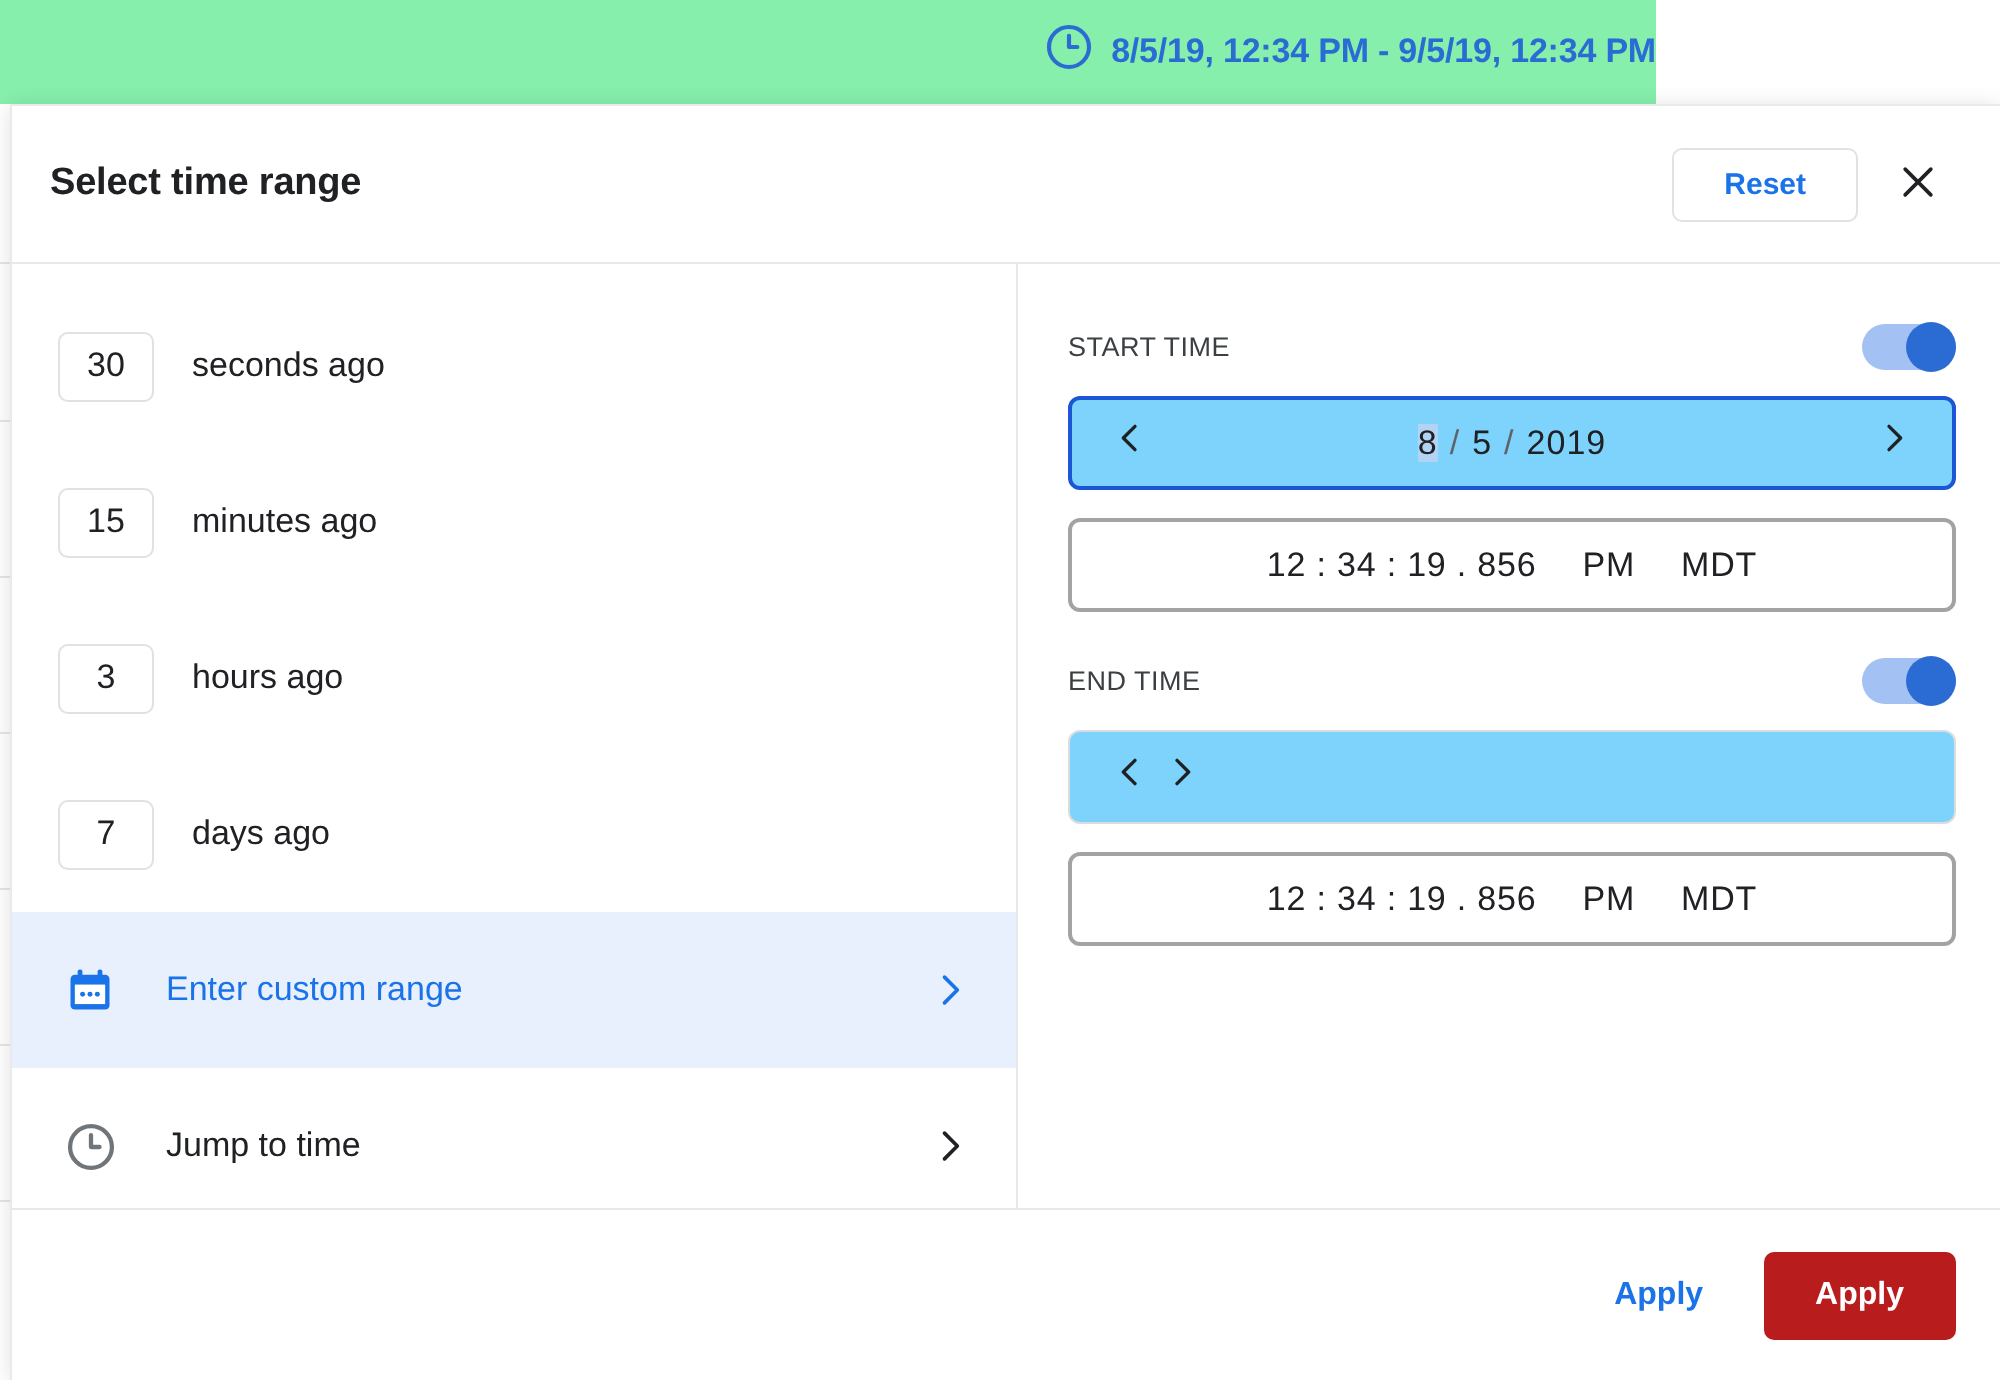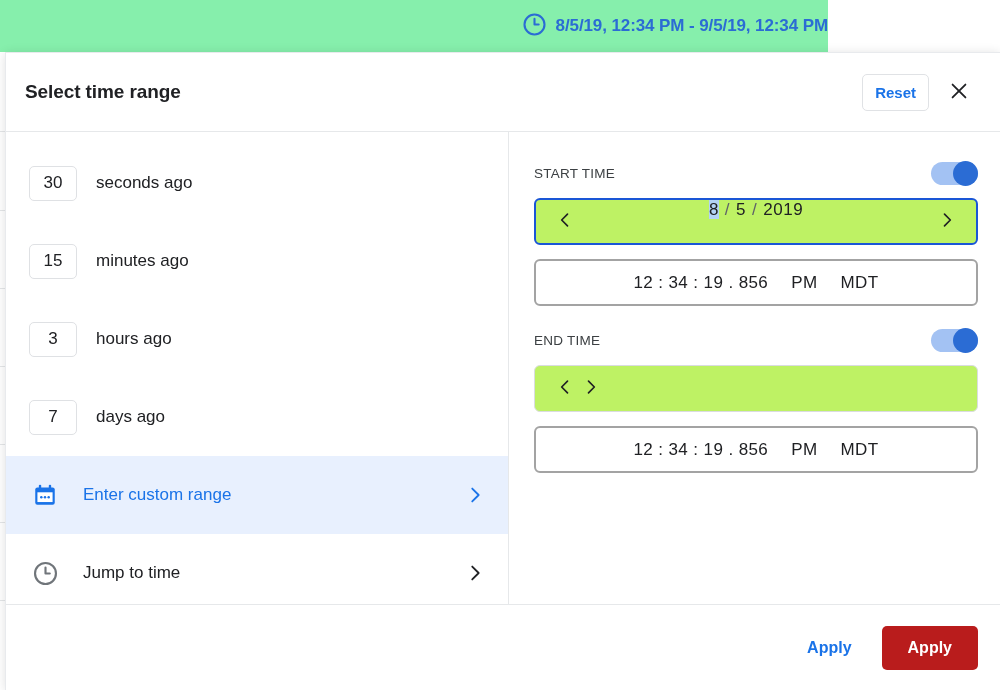--- a/index.html
+++ b/index.html
@@ -92,21 +92,21 @@
     letter-spacing: -0.1px;
   }
   .reset-btn {
     font-family: "Liberation Sans", sans-serif;
     font-size: 15px;
     font-weight: bold;
     color: #1a73e8;
     background: #ffffff;
     border: 1px solid #e0e2e5;
     border-radius: 5px;
-    padding: 10px 12px;
+    padding: 10px 25px;
     cursor: pointer;
     line-height: 1;
   }
   .close-btn {
     margin-left: 13px;
     width: 34px;
     height: 34px;
     display: flex;
     align-items: center;
     justify-content: center;
@@ -219,24 +219,25 @@
     height: 25px;
     border-radius: 50%;
     background: #2b6cd4;
   }
 
   .date-field {
     height: 47px;
     border: 1px solid #dadce0;
     border-radius: 6px;
     display: flex;
+    align-items: center;
     padding: 0 17px;
     box-sizing: border-box;
     margin-bottom: 14px;
-    background: #bef264;
+    background: #7dd3fc;
   }
   .date-field.focused {
     border: 2px solid #1a56d6;
     padding: 0 16px;
   }
   .date-arrow {
     width: 26px;
     display: flex;
     align-items: center;
     justify-content: center;

